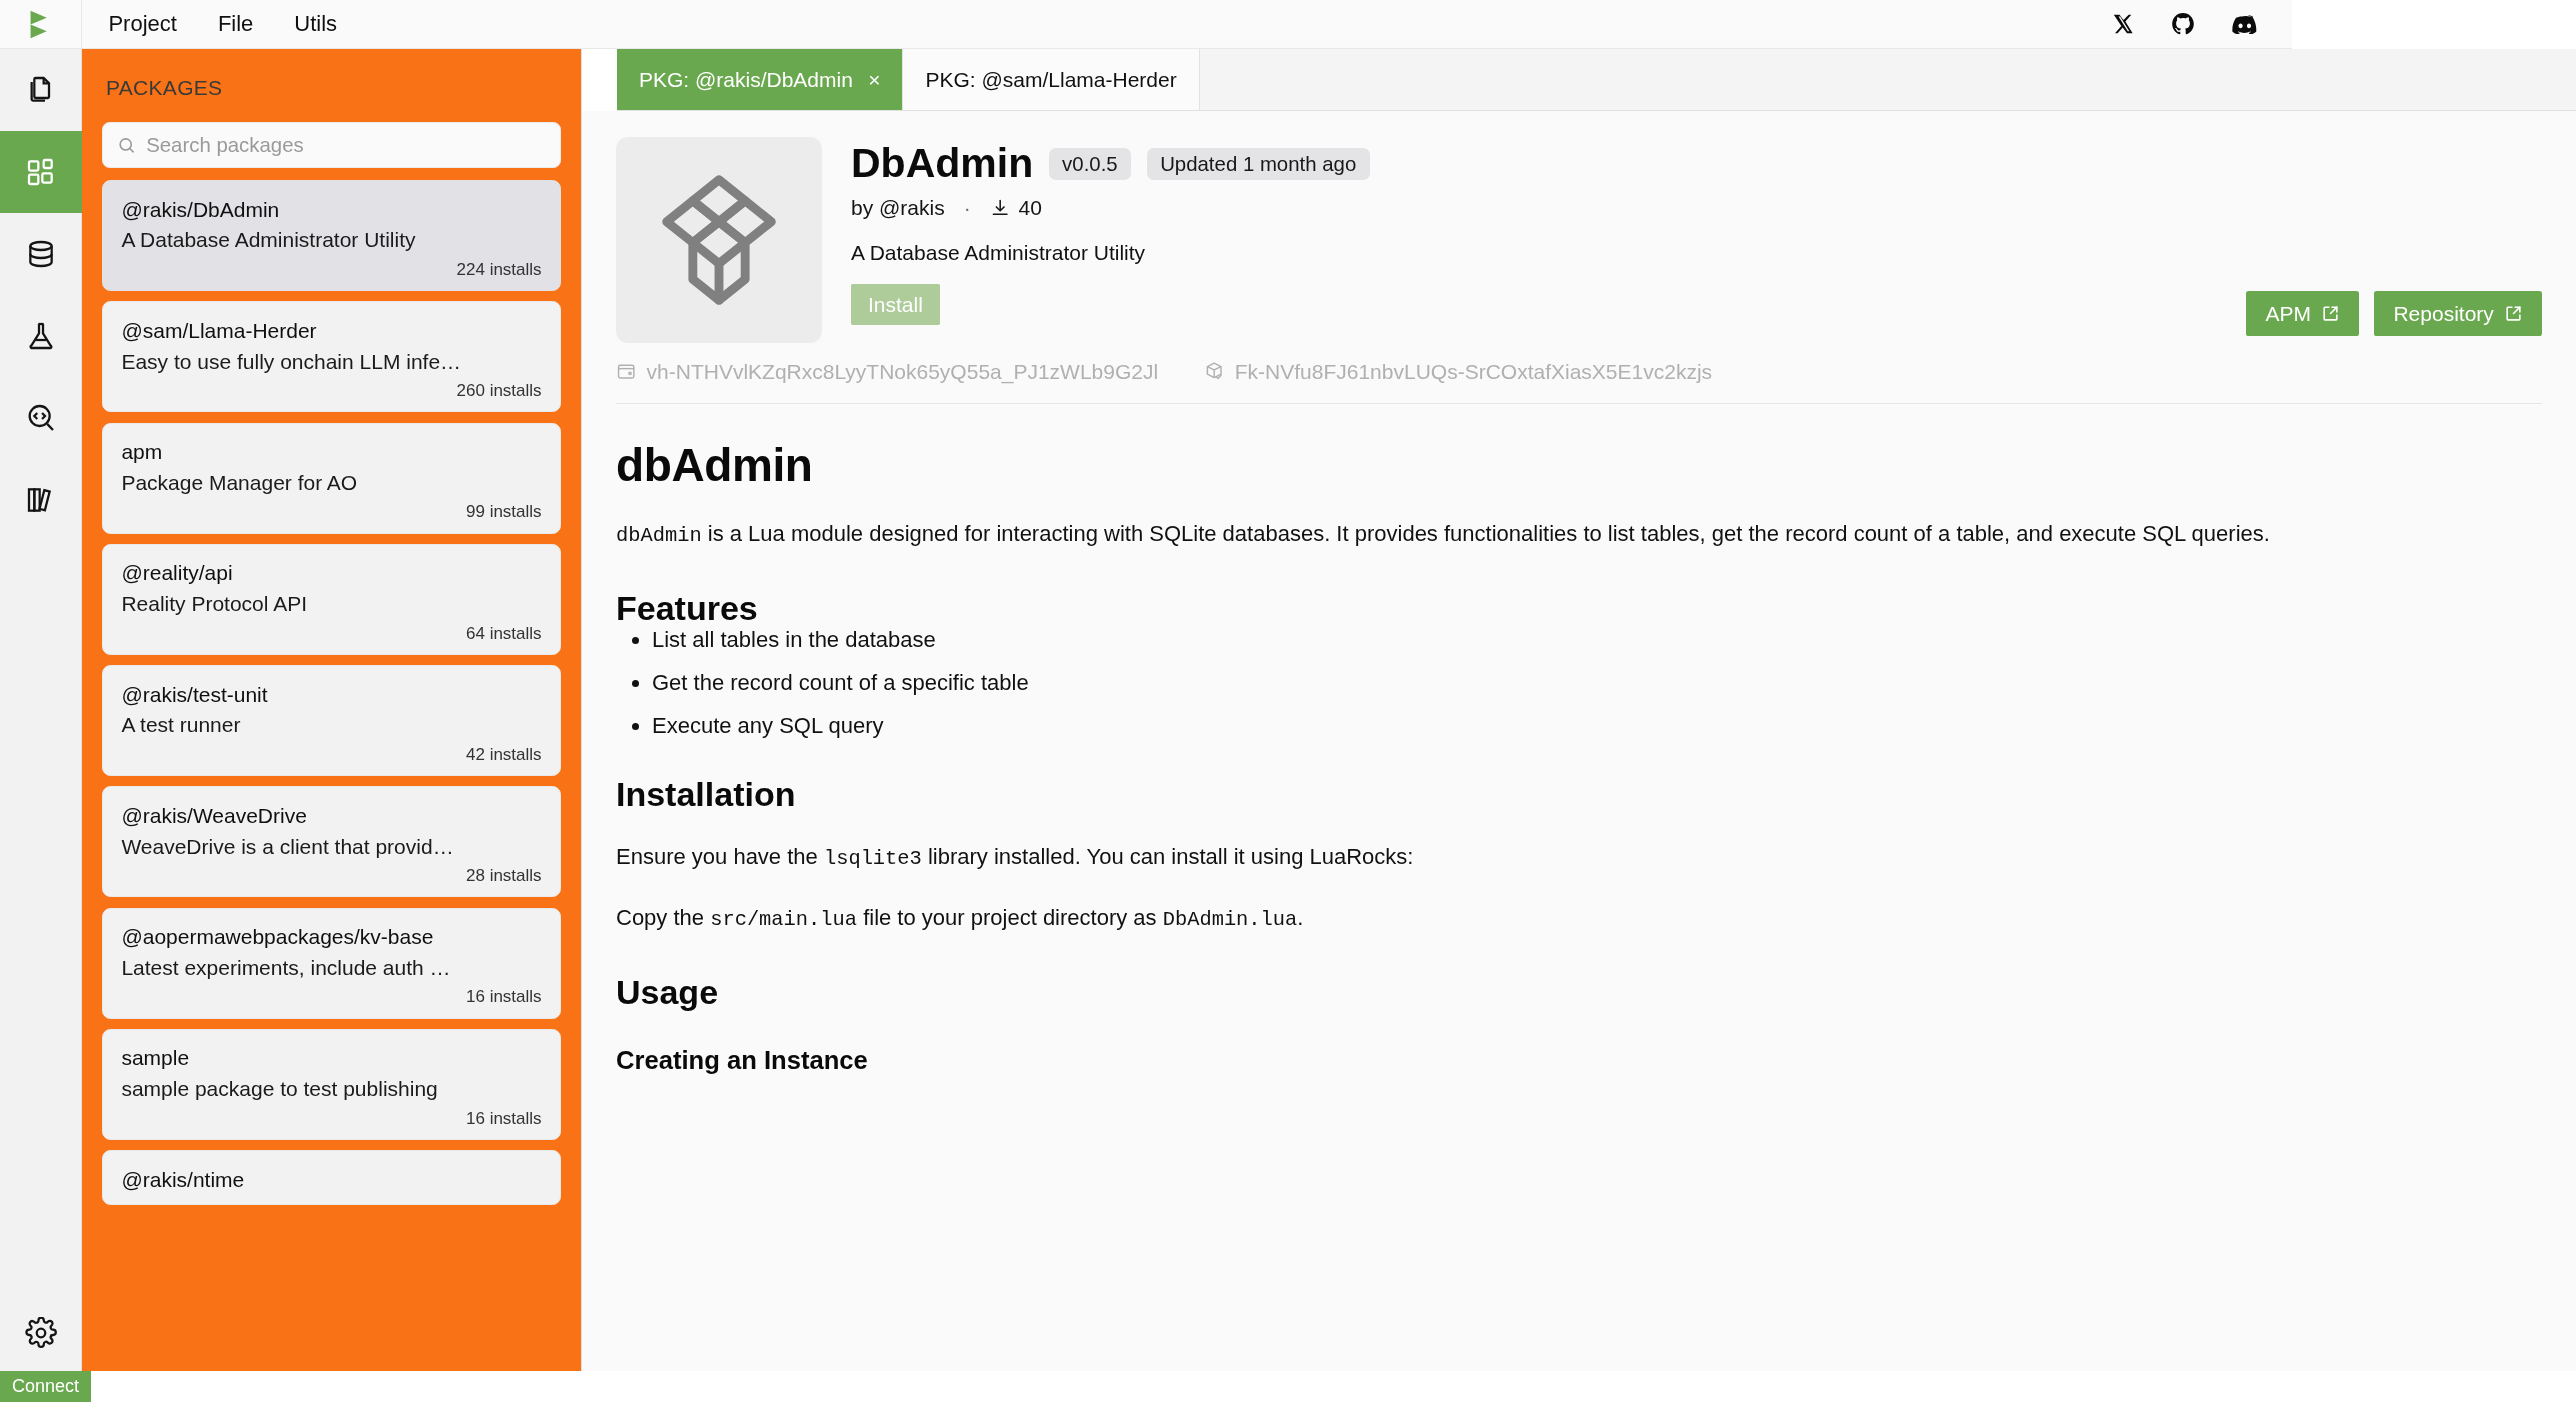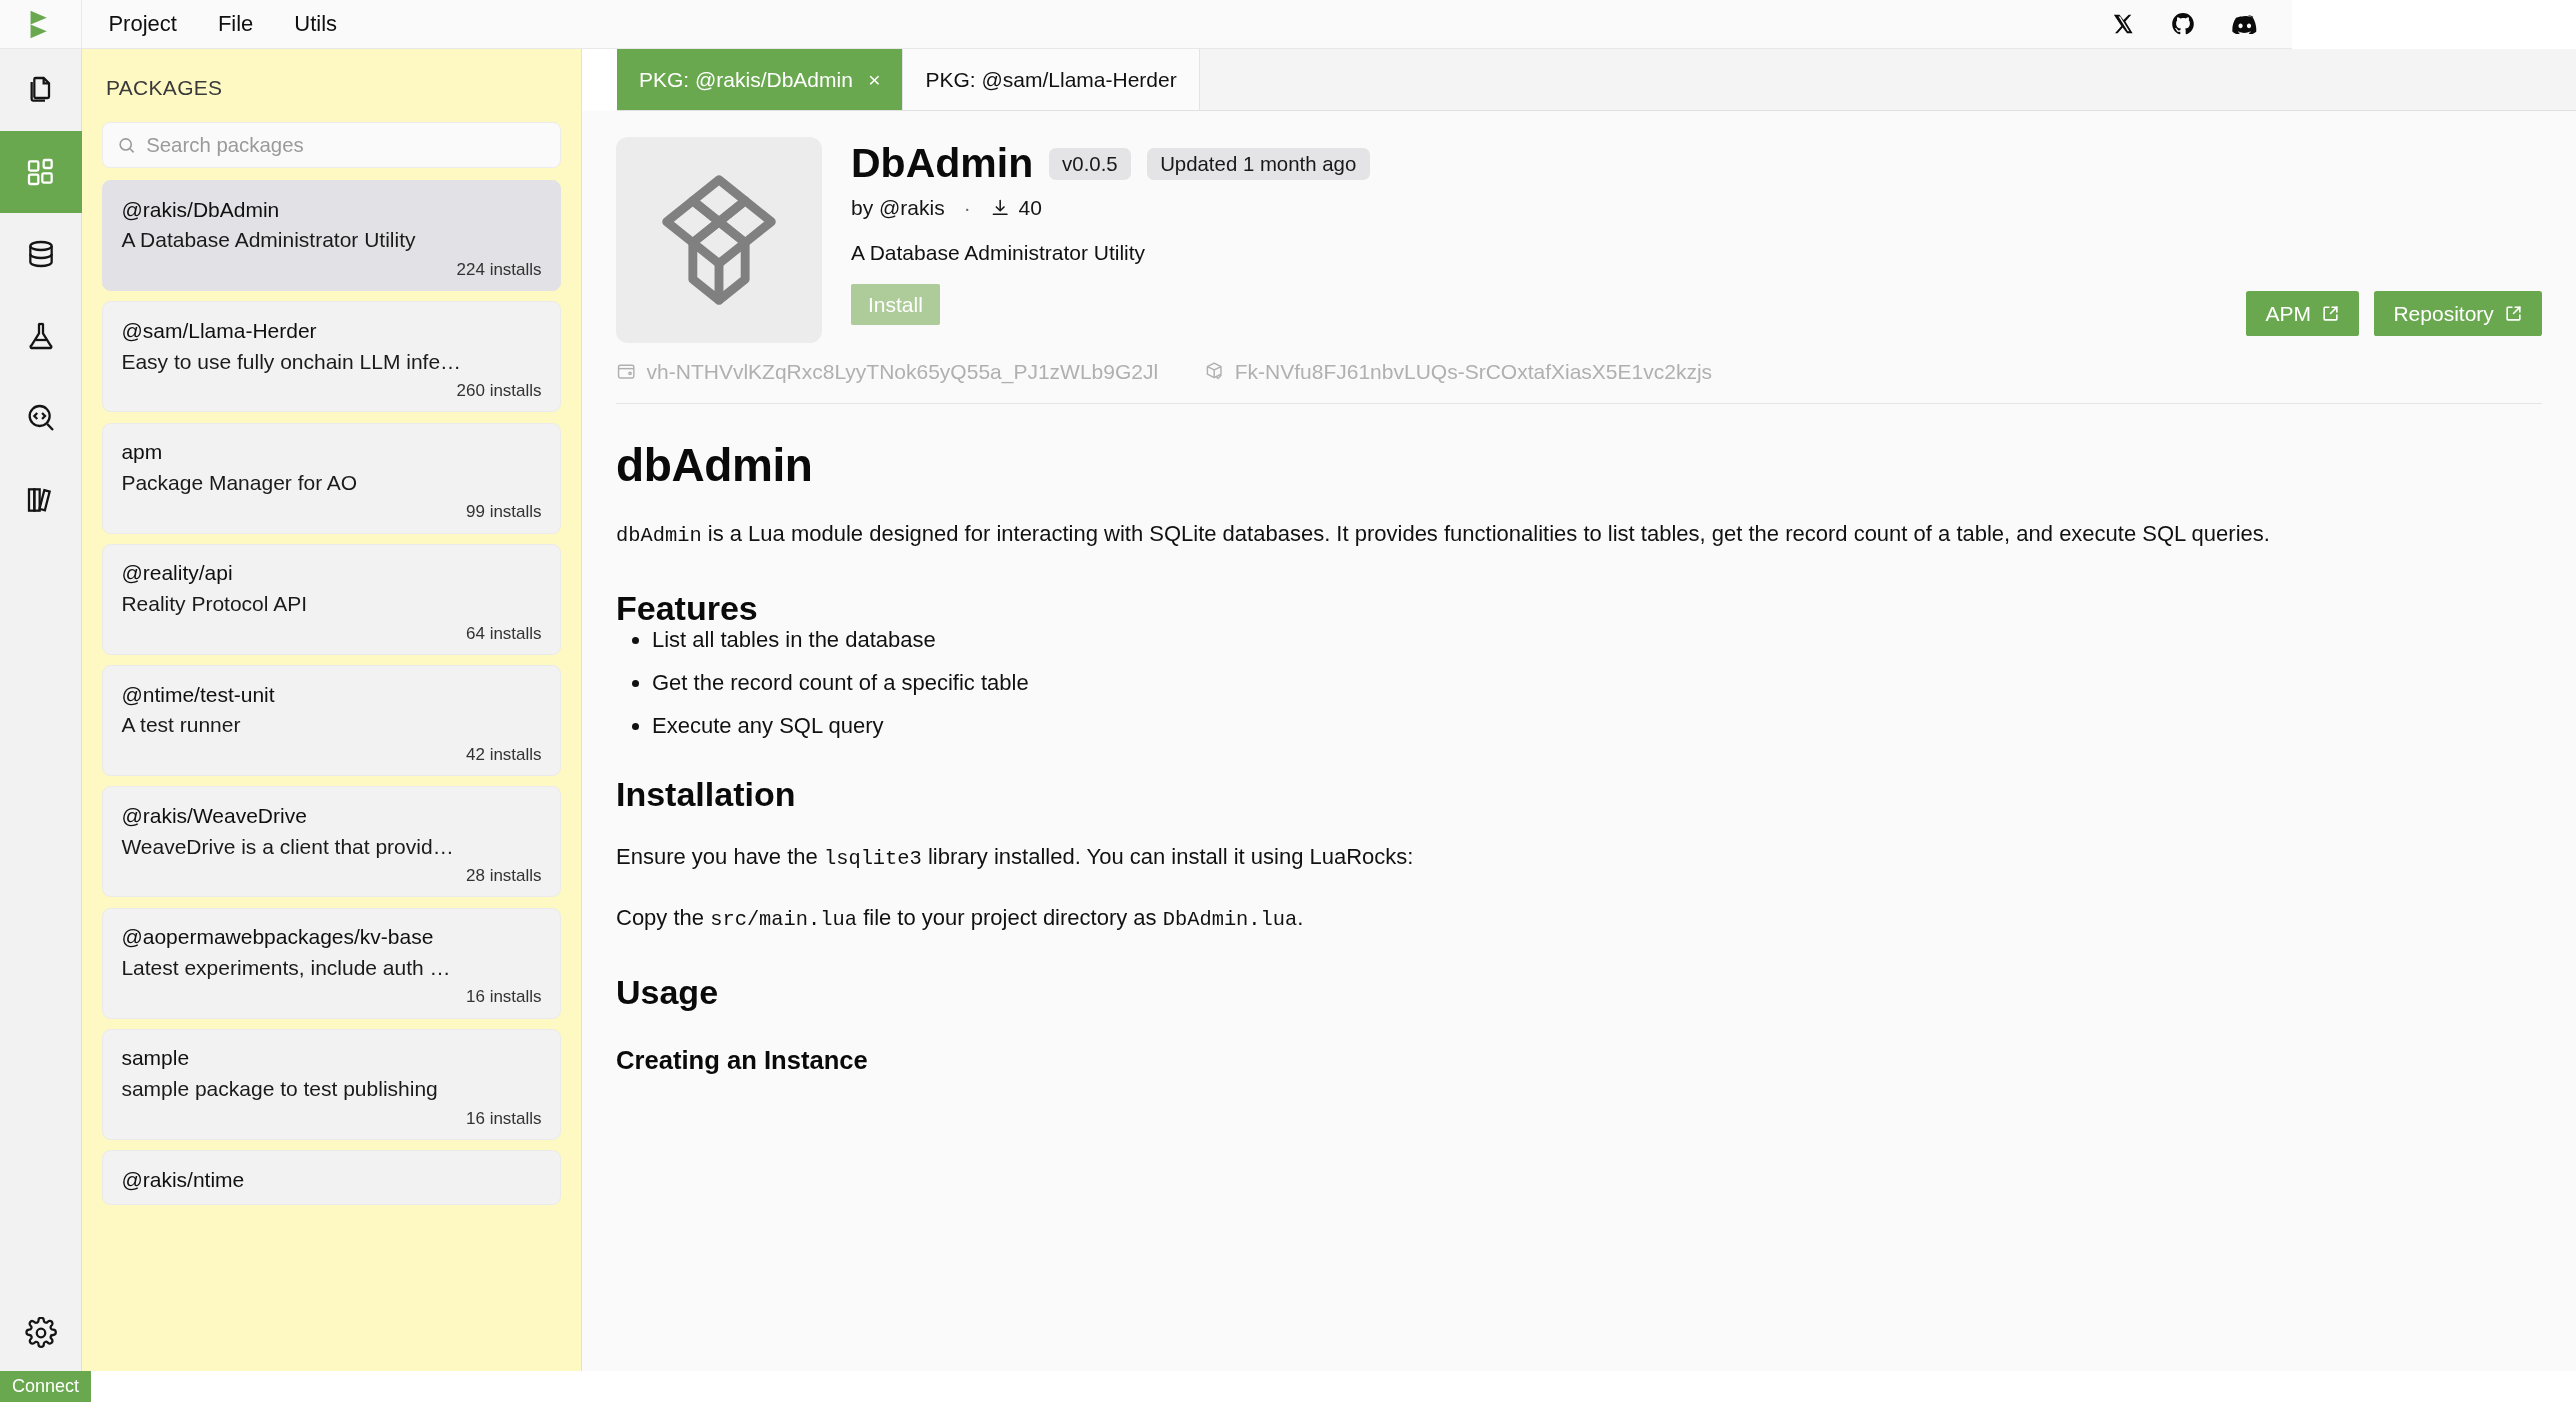--- a/index.html
+++ b/index.html
@@ -47,21 +47,21 @@
   }
   .act-icon.active { background: #6aa84f; }
   .act-icon.active svg { stroke: #ffffff; }
   .act-icon svg { stroke: #141414; fill: none; stroke-width: 1.7; }
   .act-spacer { flex: 1; }
 
   
   .sidebar {
     position: absolute; top: 49px; left: 82px;
     width: 500px; height: 1354px;
-    background: #fef9c3;
+    background: #f97316;
     border-right: 0.9px solid #e0e0e0;
     overflow: hidden;
   }
   .sidebar-title {
     font-size: 21px; color: #3a3a3a;
     letter-spacing: 0.3px;
     padding: 27px 0 0 24px;
   }
   .searchbox {
     margin: 22px 20.4px 0 20.4px;
@@ -336,21 +336,21 @@
       <div class="pkg-name">apm</div>
       <div class="pkg-desc">Package Manager for AO</div>
       <div class="pkg-installs">99 installs</div>
     </div>
     <div class="pkg-item">
       <div class="pkg-name">@reality/api</div>
       <div class="pkg-desc">Reality Protocol API</div>
       <div class="pkg-installs">64 installs</div>
     </div>
     <div class="pkg-item">
-      <div class="pkg-name">@ntime/test-unit</div>
+      <div class="pkg-name">@rakis/test-unit</div>
       <div class="pkg-desc">A test runner</div>
       <div class="pkg-installs">42 installs</div>
     </div>
     <div class="pkg-item">
       <div class="pkg-name">@rakis/WeaveDrive</div>
       <div class="pkg-desc">WeaveDrive is a client that provid…</div>
       <div class="pkg-installs">28 installs</div>
     </div>
     <div class="pkg-item">
       <div class="pkg-name">@aopermawebpackages/kv-base</div>

